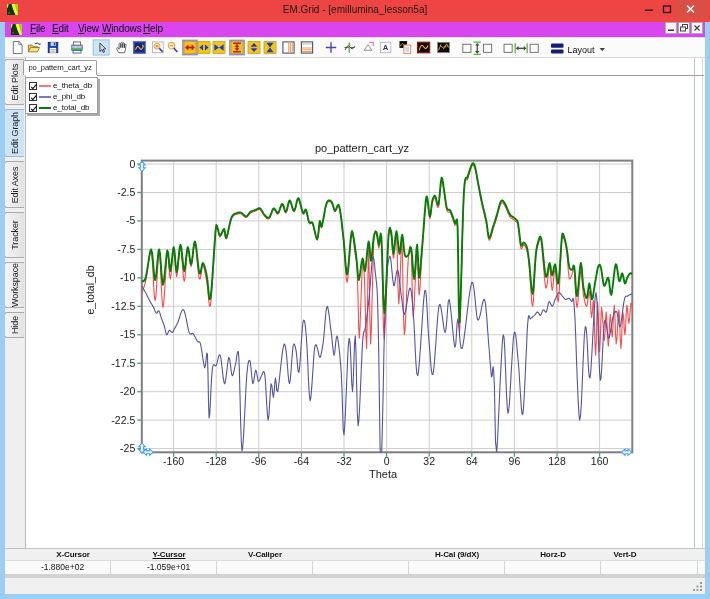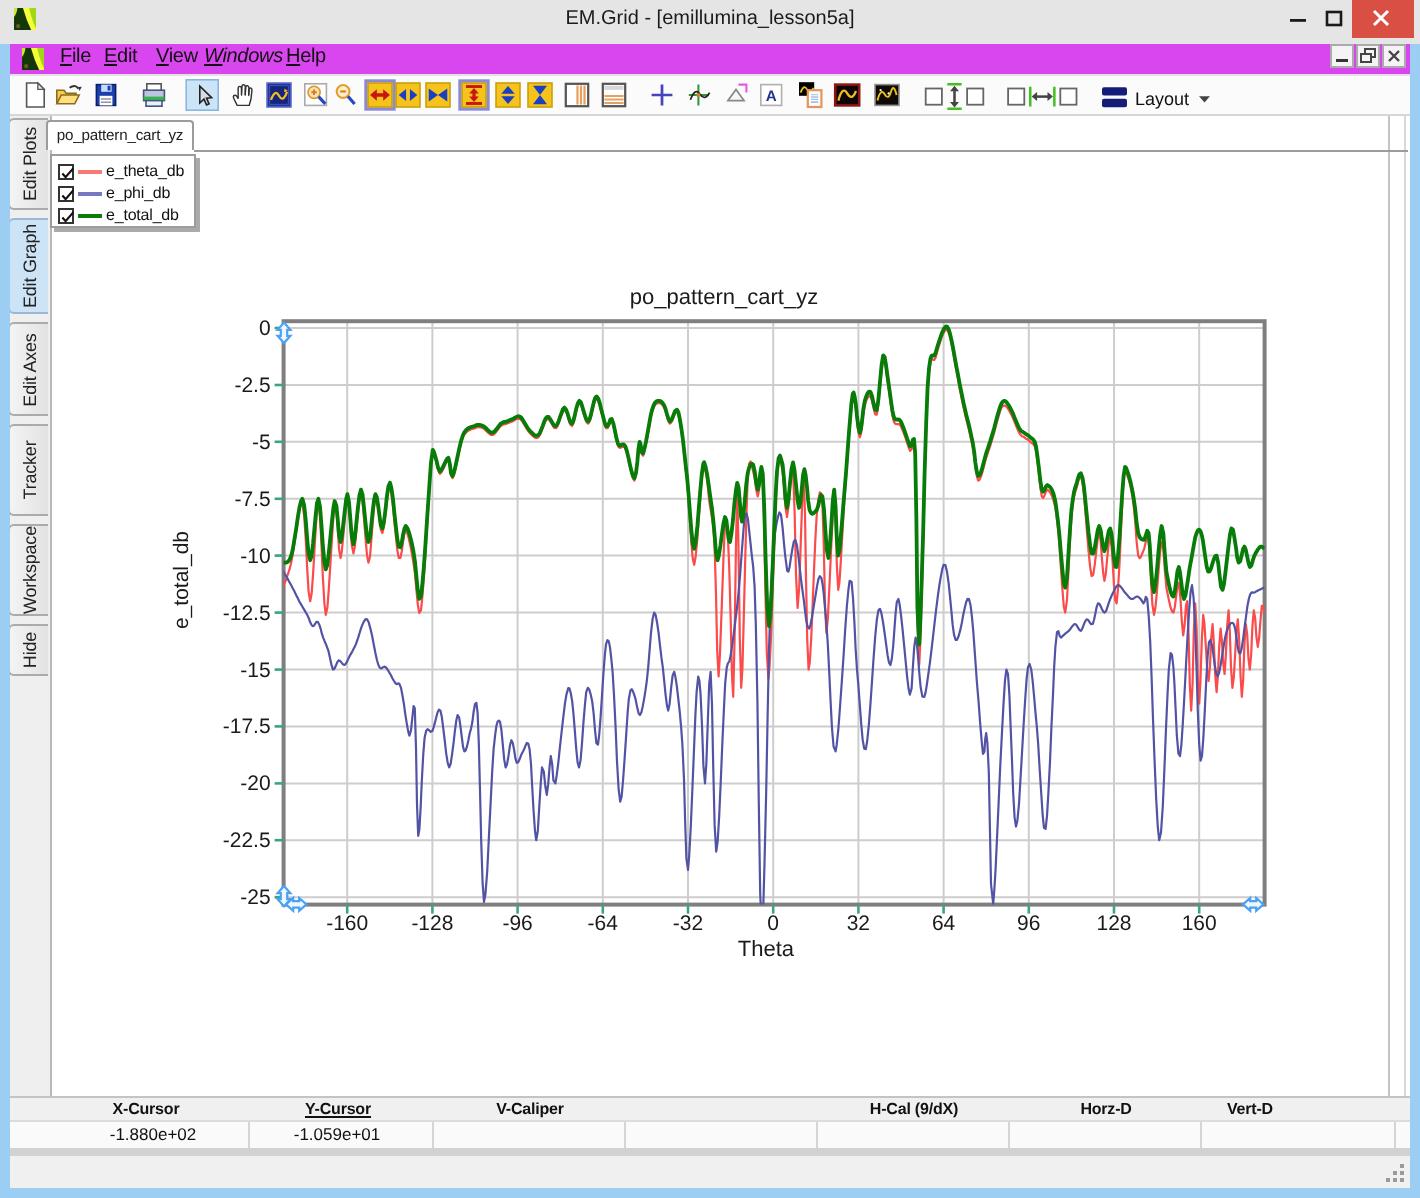--- a/index.html
+++ b/index.html
@@ -1,18 +1,18 @@
 <!DOCTYPE html>
 <html><head><meta charset="utf-8">
 <style>
 *{margin:0;padding:0;box-sizing:border-box;}
 html,body{width:710px;height:599px;overflow:hidden;}
 body{font-family:"Liberation Sans",sans-serif;position:relative;background:#fff;}
 #win{position:absolute;left:0;top:0;width:710px;height:599px;}
-#titlebar{position:absolute;left:0;top:0;width:710px;height:22px;background:#e5e5e5;}
+#titlebar{position:absolute;left:0;top:0;width:710px;height:22px;background:#ef4444;}
 #borL{position:absolute;left:0;top:22px;width:5px;height:577px;background:#9ccdf2;}
 #borR{position:absolute;right:0;top:22px;width:5px;height:577px;background:#9ccdf2;}
 #borB{position:absolute;left:0;top:594px;width:710px;height:5px;background:#9ccdf2;}
 .logo{position:absolute;width:11px;height:11px;}
 #title-text{position:absolute;left:0;right:0;top:4px;text-align:center;font-size:10px;color:#1b1b1b;}
 #btn-close{position:absolute;left:676px;top:0;width:31px;height:19px;background:#d94f43;}
 #btn-close svg{position:absolute;left:8px;top:3px;}
 .caption-glyph{position:absolute;top:0;width:22px;height:19px;}
 #statusline{position:absolute;left:5px;top:578px;width:700px;height:16px;background:#f0f0f0;}
 #divband{position:absolute;left:5px;top:574px;width:700px;height:4px;background:#d2d2d2;}
@@ -169,21 +169,21 @@
  <svg class="logo" style="left:6px;top:2px;" viewBox="0 0 16 16" width="11" height="11">
         <rect width="16" height="16" fill="#a0d818"></rect>
         <path d="M5 0 L11 0 Q13 9 16 15 L16 16 L11.5 16 Q8.5 8 5 0 Z" fill="#f6ff38"></path>
         <path d="M0 0 L6.5 0 Q9 9 12.5 16 L0 16 Z" fill="#14380a"></path>
         <path d="M0 0 L2.5 0 Q2 4.5 0 6.5 Z" fill="#c8e830"></path>
         <circle cx="3" cy="13.2" r="1.5" fill="#6a5a20"></circle>
       </svg>
  <span class="mi" style="left:25px;"><u>F</u>ile</span>
  <span class="mi" style="left:47px;"><u>E</u>dit</span>
  <span class="mi" style="left:73px;"><u>V</u>iew</span>
- <span class="mi" style="left:97px;font-style:italic;"><u>W</u>indows</span>
+ <span class="mi" style="left:97px;"><u>W</u>indows</span>
  <span class="mi" style="left:138px;"><u>H</u>elp</span>
  <span id="mdibtns">
   <span class="mdib"><svg width="10" height="10">
             <rect x="2" y="6.5" width="6" height="1.5" fill="#333"></rect>
           </svg></span><span class="mdib"><svg width="10" height="10">
             <rect x="3.5" y="1.5" width="5" height="4" fill="none" stroke="#444" stroke-width="1"></rect>
             <rect x="1.5" y="4" width="5" height="4" fill="#f4f4f4" stroke="#444" stroke-width="1"></rect>
           </svg></span><span class="mdib"><svg width="10" height="10">
             <path d="M2.5 2.5 L7.5 7.5 M7.5 2.5 L2.5 7.5" stroke="#444" stroke-width="1.2"></path>
           </svg></span>
@@ -378,21 +378,21 @@
  <div id="sthdr">
   <span class="sth" style="left:20px;">X-Cursor</span>
   <span class="sth" style="left:116px;text-decoration:underline;">Y-Cursor</span>
   <span class="sth" style="left:212px;">V-Caliper</span>
   <span class="sth" style="left:308px;margin-top:20px;">H-Cal (dX)</span>
   <span class="sth" style="left:404px;">H-Cal (9/dX)</span>
   <span class="sth" style="left:500px;">Horz-D</span>
   <span class="sth" style="left:572px;">Vert-D</span>
  </div>
  <div id="stval">
-  <span class="stc" style="left:24px;">-1.880e+02</span>
+  <span class="stc" style="left:10px;">-1.880e+02</span>
   <span class="stc" style="left:116px;">-1.059e+01</span>
   <span class="stc" style="left:212px;"></span>
   <span class="stc" style="left:308px;"></span>
   <span class="stc" style="left:404px;"></span>
   <span class="stc" style="left:500px;"></span>
         <span class="stc" style="left:596px;width:97px;"></span>
  </div>
 </div>
 <div id="divband"></div>
     <div id="statusline">

